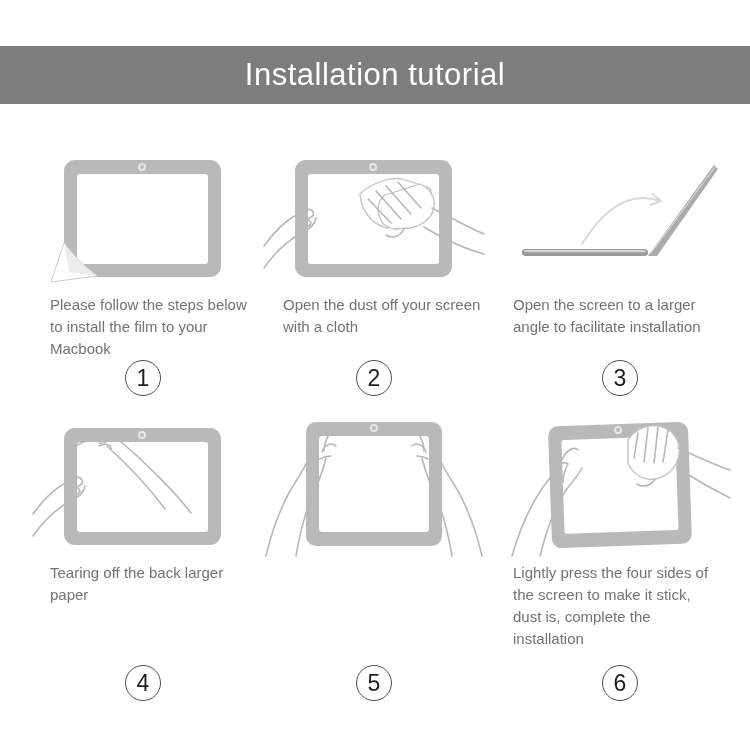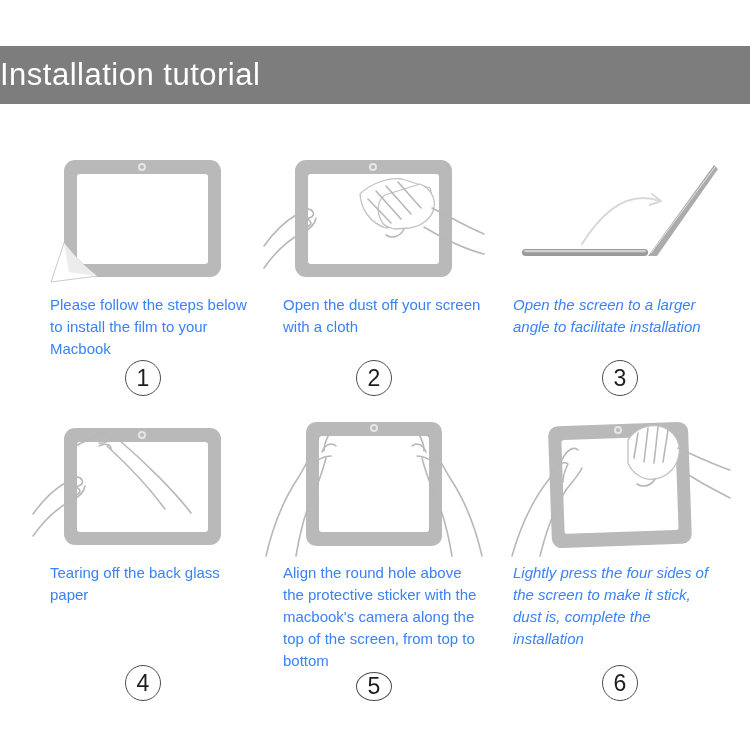--- a/index.html
+++ b/index.html
@@ -7,21 +7,21 @@
     width:750px;height:750px;
     background:#ffffff;
     font-family:"Liberation Sans",sans-serif;
     overflow:hidden;
     position:relative;
   }
   .banner{
     margin-top:46px;
     height:58px;
     background:#7d7d7d;
-    display:flex;align-items:center;justify-content:flex-start;
+    display:flex;align-items:center;justify-content:center;
   }
   .banner h1{
     margin:0;
     color:#ffffff;
     font-size:31px;
     font-weight:400;
     letter-spacing:.5px;
   }
   .grid{
     display:grid;
@@ -29,26 +29,26 @@
     grid-template-rows:298px 305px;
     padding-left:28px;
   }
   .step{display:flex;flex-direction:column;}
   .illus{height:140px;margin-top:44px;}
   .row2 .illus{margin-top:14px;}
   .illus svg{width:220px;height:140px;display:block;margin:0 auto;overflow:visible;}
   .desc{
     font-size:15px;
     line-height:22px;
-    color:#3b82f6;
+    color:#737373;
     margin:6px 0 0 0;
   }
   .c1 .desc{padding-left:22px;padding-right:6px;}
   .c2 .desc{padding-left:25px;padding-right:6px;}
-  .c3 .desc{padding-left:23px;padding-right:29px;font-style:italic;}
+  .c3 .desc{padding-left:23px;padding-right:29px;}
   .num{
     margin:auto auto 6px auto;
     width:36px;height:36px;
     border:1.6px solid #4e4e4e;
     border-radius:50%;
     display:flex;align-items:center;justify-content:center;
     font-size:23px;
     color:#1e1e1e;
     box-sizing:border-box;
   }
@@ -148,21 +148,21 @@
 
         <path class="ln" d="M38 32 L76 14"></path>
 
         <path class="ln" d="M60 22 C66 16 74 16 76 21 C77 25 71 28 66 27"></path>
         <path class="ln" d="M66 30 C72 27 78 28 78 33"></path>
 
         <path class="ln" d="M74 30 C96 50 118 74 132 93"></path>
         <path class="ln" d="M86 24 C112 46 142 76 158 97"></path>
       </svg>
     </div>
-    <p class="desc">Tearing off the back glass paper</p>
+    <p class="desc">Tearing off the back larger paper</p>
     <div class="num">
         <span>4</span>
       </div>
   </div>
 
   <div class="step row2 c2">
     <div class="illus">
       <svg viewBox="0 0 220 140">
         <rect class="frame" x="42" y="6" width="136" height="124" rx="10"></rect>
         <rect class="scr" x="55" y="20" width="110" height="96" rx="3"></rect>
@@ -174,21 +174,20 @@
         <path class="ln" d="M58 36 C61 28 68 26 72 30"></path>
         <path class="ln" d="M46 52 C52 44 60 40 67 40"></path>
 
         <path class="ln" d="M218 140 C212 114 202 86 186 62 C180 52 174 40 168 32"></path>
         <path class="ln" d="M188 140 C184 116 178 92 168 72 C164 62 160 50 158 42"></path>
         <path class="ln" d="M168 32 C168 20 160 13 154 17 C158 23 160 29 160 35"></path>
         <path class="ln" d="M162 36 C159 28 152 26 148 30"></path>
         <path class="ln" d="M174 52 C168 44 160 40 153 40"></path>
       </svg>
     </div>
-    <p class="desc">Align the round hole above the protective sticker with the macbook's camera along the top of the screen, from top to bottom</p>
     <div class="num">
         <span>5</span>
       </div>
   </div>
 
   <div class="step row2 c3">
     <div class="illus">
       <svg viewBox="0 0 220 140">
         <g transform="rotate(-2 110 70)">
           <rect class="frame" x="40" y="8" width="140" height="122" rx="10"></rect>

